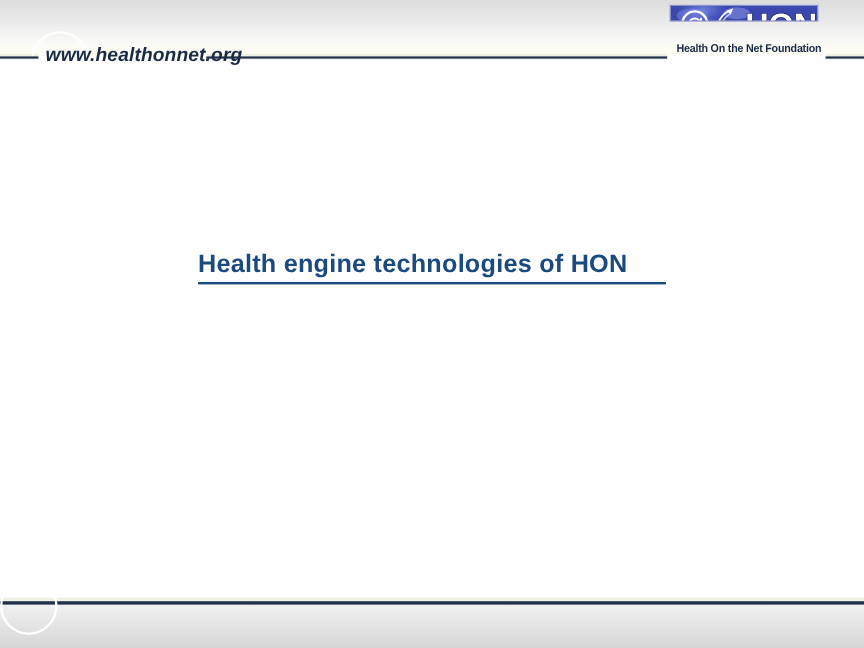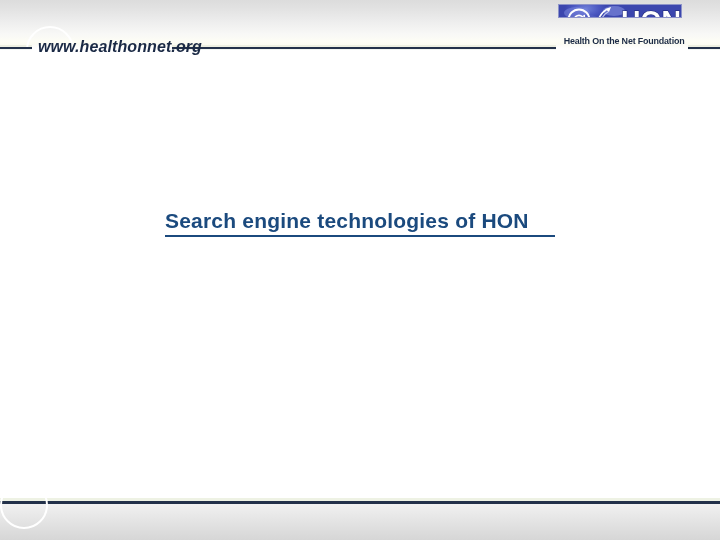--- a/index.html
+++ b/index.html
@@ -237,21 +237,21 @@
           <path d="M 32 23 Q 39 21 42 15 Q 45 9 49 7" fill="none" stroke="#dfe3ff" stroke-width="1.2" stroke-linecap="round" opacity=".8"></path>
           <path d="M 46 4 L 52 2 L 50 7 Z" fill="#ffffff"></path>
         </g>
 
         <text x="62" y="25" font-family="Liberation Sans, sans-serif" font-size="27" font-weight="bold" letter-spacing="0" fill="#ffffff" stroke="#1c2470" stroke-width="1.1" paint-order="stroke">HON</text>
       </svg>
     </div>
     <div class="logo-tagline">Health On the Net Foundation</div>
   </div>
 
-  <div class="title">Search engine technologies of HON</div>
+  <div class="title">Health engine technologies of HON</div>
   <div class="title-underline"></div>
 
   <div class="bottom-edge"></div>
   <div class="bottom-rule"></div>
   <div class="bottom-band"></div>
   <div class="circle-bottom"></div>
 
 </div>
 
 </body></html>

